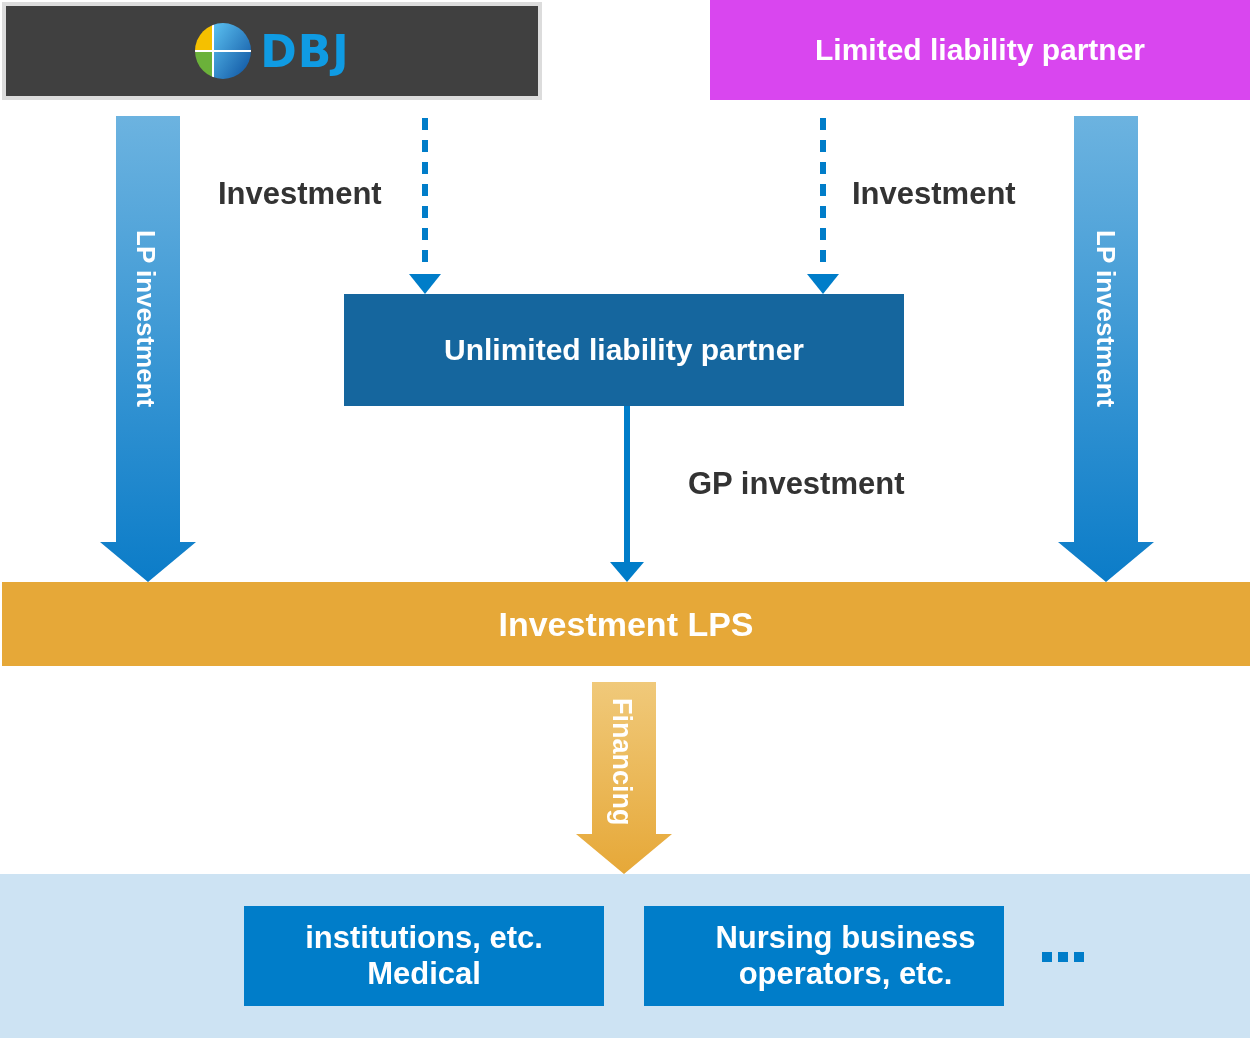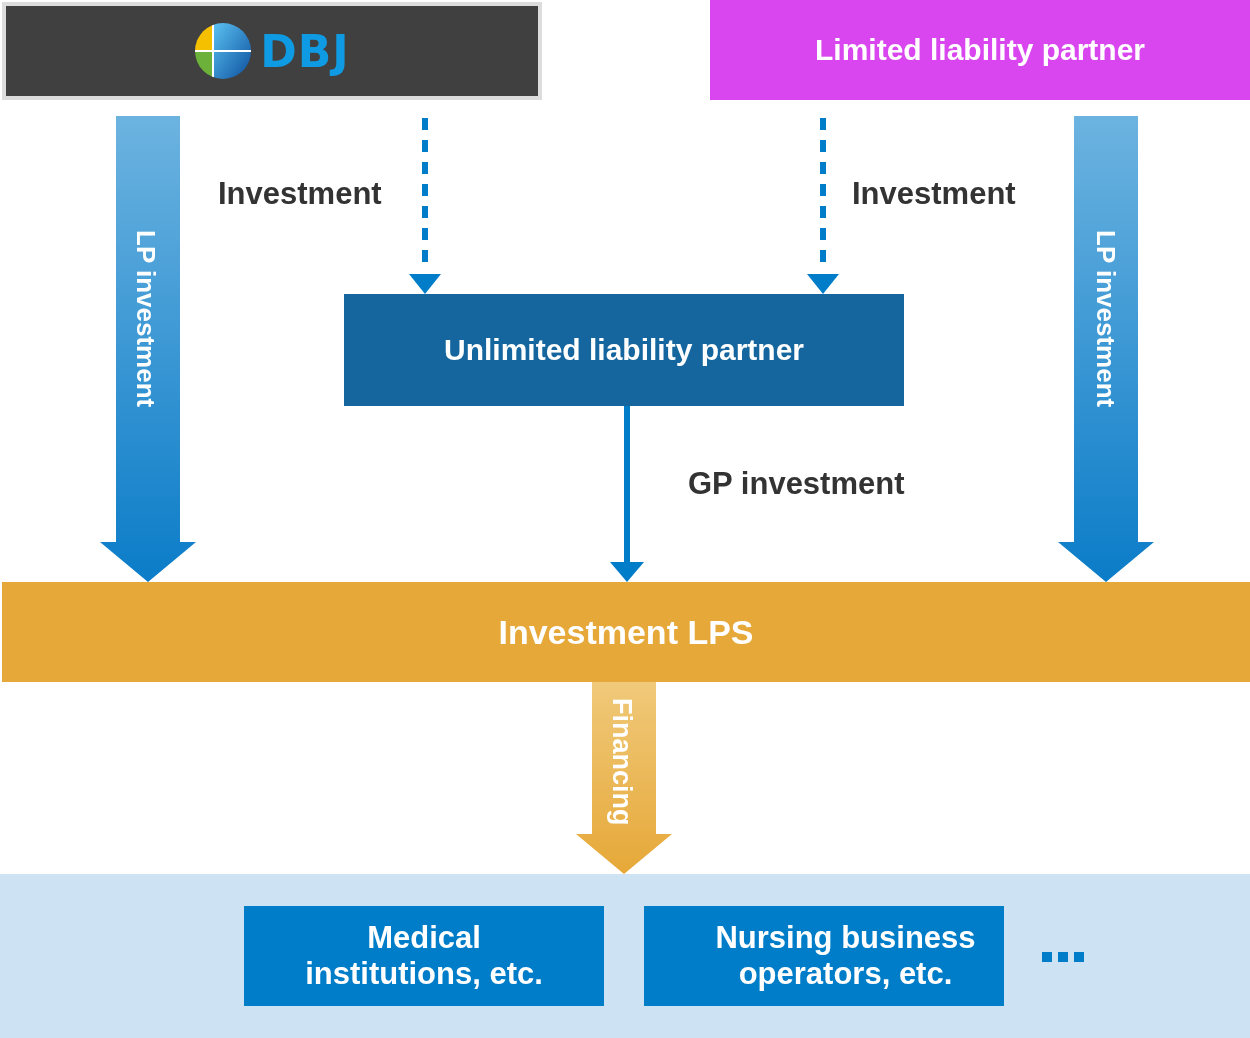--- a/index.html
+++ b/index.html
@@ -9,21 +9,21 @@
   .box { display: flex; align-items: center; justify-content: center; text-align: center;
          color: #ffffff; font-weight: bold; box-sizing: border-box; }
 
   #dbj-box { left: 2px; top: 2px; width: 540px; height: 98px; border: 4px solid #dcdcdc; background: #404040; }
   #dbj-logo { display: flex; align-items: center; gap: 8px; }
   #dbj-text { color: #0f9be3; font-size: 44px; font-weight: bold; letter-spacing: 1px;
               font-family: "DejaVu Sans", sans-serif; }
 
   #lp-box { left: 710px; top: 0; width: 540px; height: 100px; background: #d946ef; font-size: 30px; }
   #gp-box { left: 344px; top: 294px; width: 560px; height: 112px; background: #15669e; font-size: 30px; }
-  #lps-bar { left: 2px; top: 582px; width: 1248px; height: 100px; background: #e6a838; font-size: 34px; }
+  #lps-bar { left: 2px; top: 582px; width: 1248px; height: 84px; background: #e6a838; font-size: 34px; }
   #targets-area { left: 0; top: 874px; width: 1250px; height: 164px; background: #cde3f3; }
   #target-medical { left: 244px; top: 906px; width: 360px; height: 100px; background: #007dc9; font-size: 31px; line-height: 1.15; }
   #target-nursing { left: 644px; top: 906px; width: 360px; height: 100px; background: #007dc9; font-size: 31px; line-height: 1.15; padding-left: 43px; }
   #more-dots { left: 1042px; top: 952px; display: flex; gap: 6px; }
   #more-dots span { width: 10px; height: 10px; background: #007dc9; display: block; }
 
   .label-dark { color: #333333; font-weight: bold; font-size: 31px; white-space: nowrap; }
   #invest-label-left { left: 218px; top: 176px; }
   #invest-label-right { left: 852px; top: 176px; }
   #gp-label { left: 680px; top: 466px; margin-left: 8px; }
@@ -107,22 +107,22 @@
 
 <div id="lps-bar" class="abs box">
   <span>Investment LPS</span>
 </div>
 
 <div id="financing-label" class="abs vlabel">Financing</div>
 
 <div id="targets-area" class="abs"></div>
 <div id="target-medical" class="abs box">
   <div>
+    <div>institutions, etc.</div>
     <div>Medical</div>
-    <div>institutions, etc.</div>
   </div>
 </div>
 <div id="target-nursing" class="abs box">
   <div>
     <div>Nursing business</div>
     <div>operators, etc.</div>
   </div>
 </div>
 <div id="more-dots" class="abs">
   <span></span>

